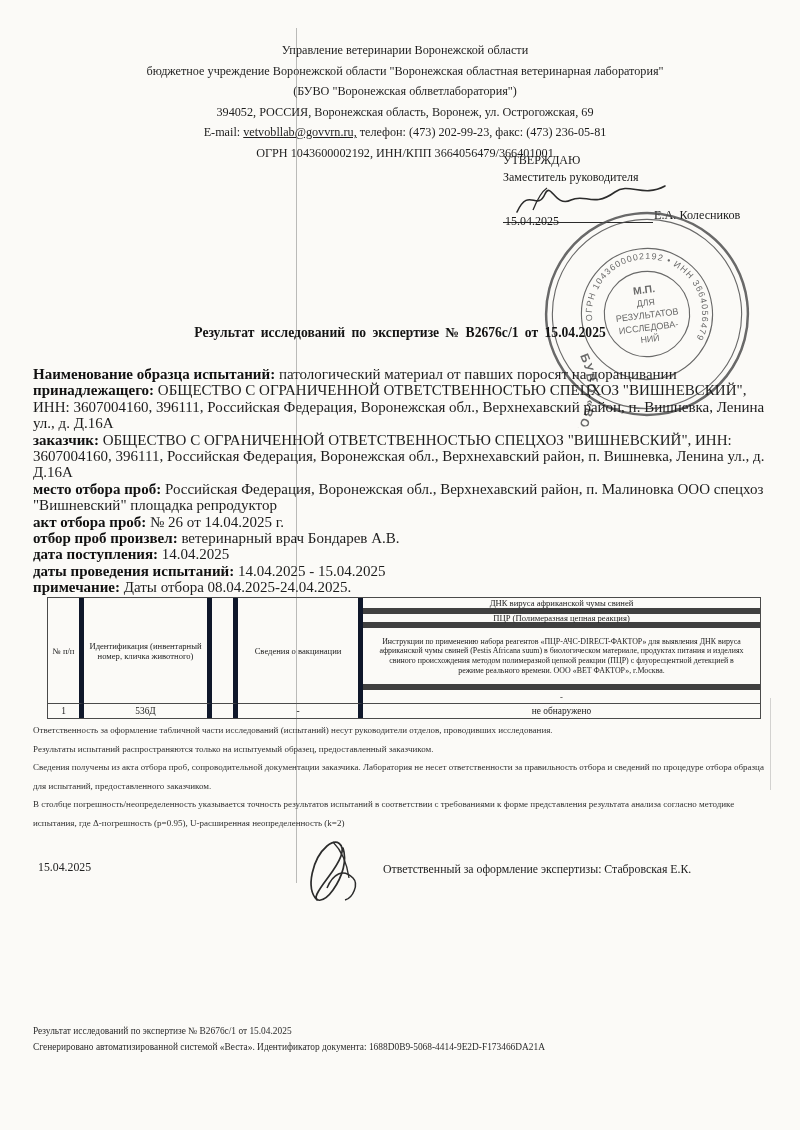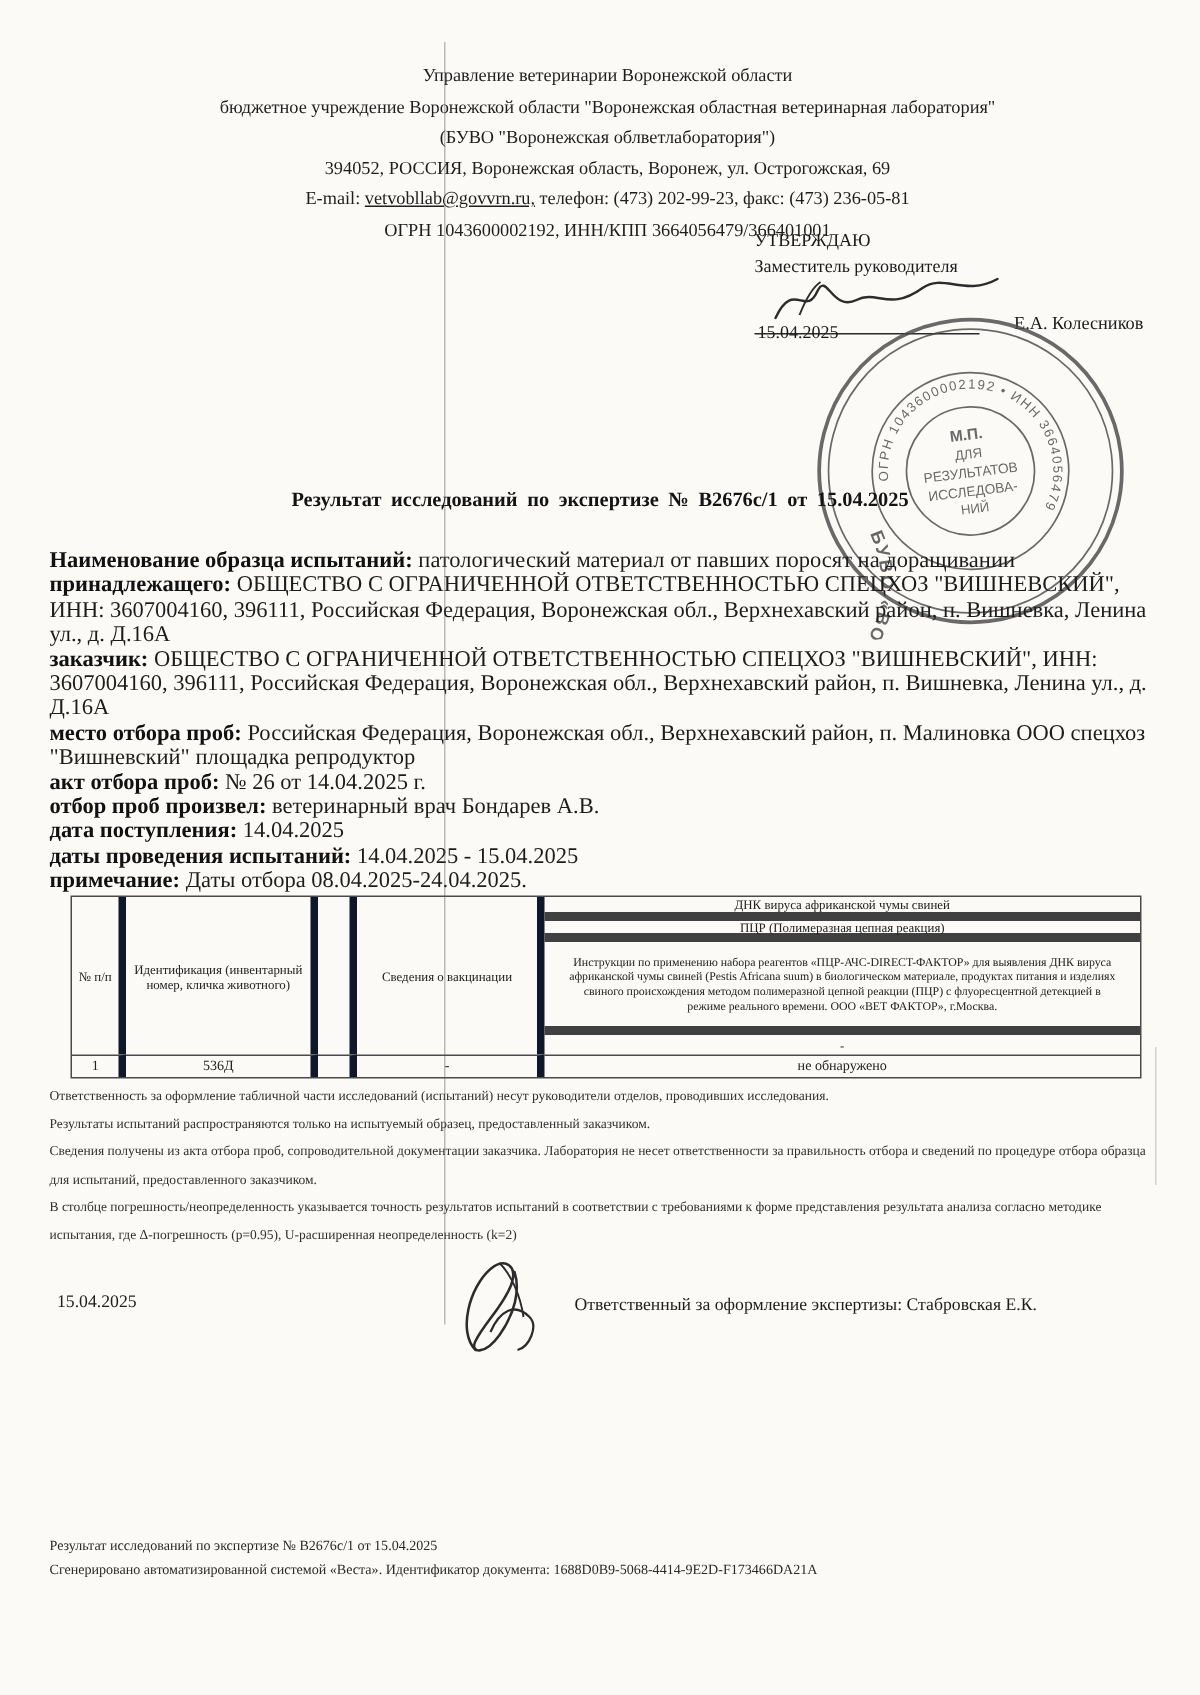--- a/index.html
+++ b/index.html
@@ -10,21 +10,21 @@
   
   .letterhead{position:absolute;top:40px;left:30px;width:750px;text-align:center;
               font-size:12.2px;line-height:20.5px;color:#1e1e1e;}
   .email-link{text-decoration:underline;}
   
   .approval{position:absolute;left:503px;top:152px;width:280px;font-size:12px;color:#1b1b1b;}
   .approval .line{line-height:17px;}
   .sig1{position:absolute;left:8px;top:30px;}
   .sig-rule-row{position:absolute;left:0;top:56px;width:280px;display:flex;align-items:flex-end;}
   .sig-rule{width:150px;border-bottom:1.4px solid #2b2b2b;height:12px;}
-  .sig-name{margin-left:23px;font-size:12.2px;white-space:nowrap;}
+  .sig-name{margin-left:1px;font-size:12.2px;white-space:nowrap;}
   .approval-date{position:absolute;left:2px;top:62px;font-size:12px;}
   
   .stamp{position:absolute;left:543px;top:210px;width:208px;height:208px;opacity:.82;
          transform:rotate(-7deg);pointer-events:none;}
   
   .doc-title{position:absolute;top:325px;left:0;width:100%;text-align:center;
              font-weight:bold;font-size:13.6px;word-spacing:3px;color:#141414;}
   
   .fields{position:absolute;left:33px;top:346px;width:736px;font-size:15px;line-height:16.4px;color:#1c1c1c;margin-top:20px;}
   .fields p{margin:0;}

